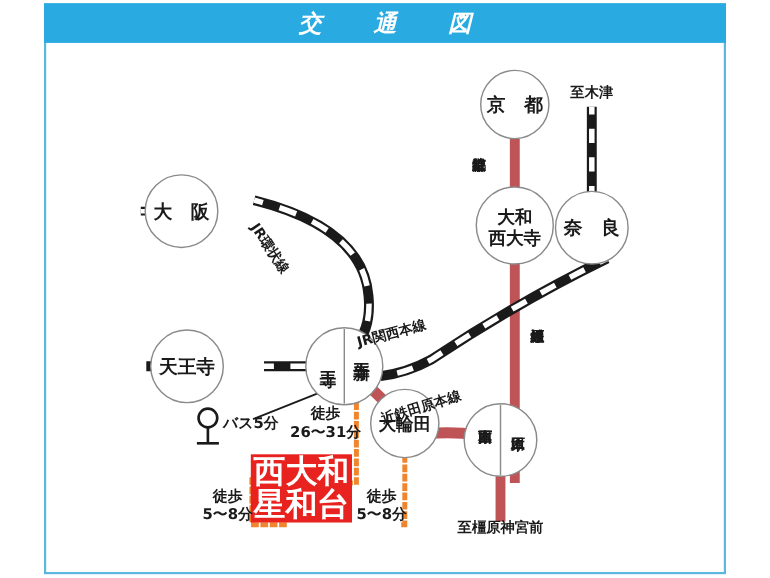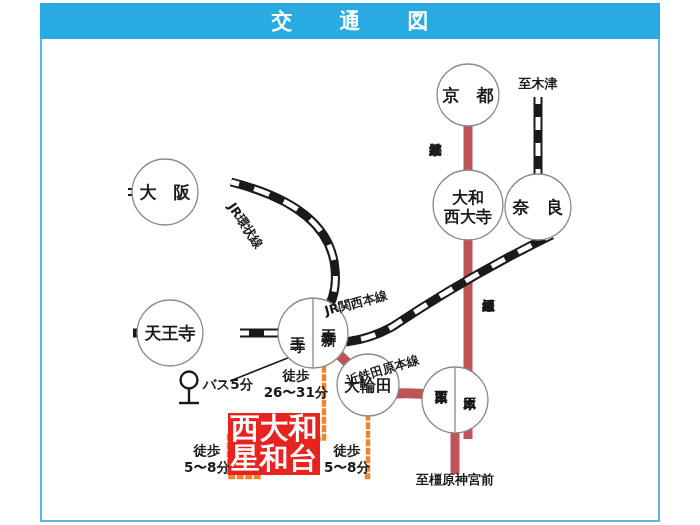--- a/index.html
+++ b/index.html
@@ -9,21 +9,21 @@
     overflow:hidden;position:relative;
   }
   #root{position:absolute;left:0;top:0;width:700px;height:525px;}
   .frame{
     position:absolute;left:40px;top:3px;width:620px;height:519px;
     border:2px solid #5bb7dd;box-sizing:border-box;background:#fff;
   }
   .titlebar{
     position:absolute;left:40px;top:3px;width:620px;height:36px;
     background:#29abe2;box-sizing:border-box;
-    display:flex;align-items:center;justify-content:center;
+    display:flex;align-items:center;justify-content:center;font-style:italic;
   }
   .titlebar span{
     color:#ffffff;font-weight:bold;font-size:21px;letter-spacing:13px;
     text-indent:13px;
   }
   svg.map{position:absolute;left:40px;top:39px;width:620px;height:483px;display:block;}
   .stname{
     font-family:"DejaVu Sans","Liberation Sans",sans-serif;
     font-weight:bold;fill:#1a1a1a;text-anchor:middle;
   }

